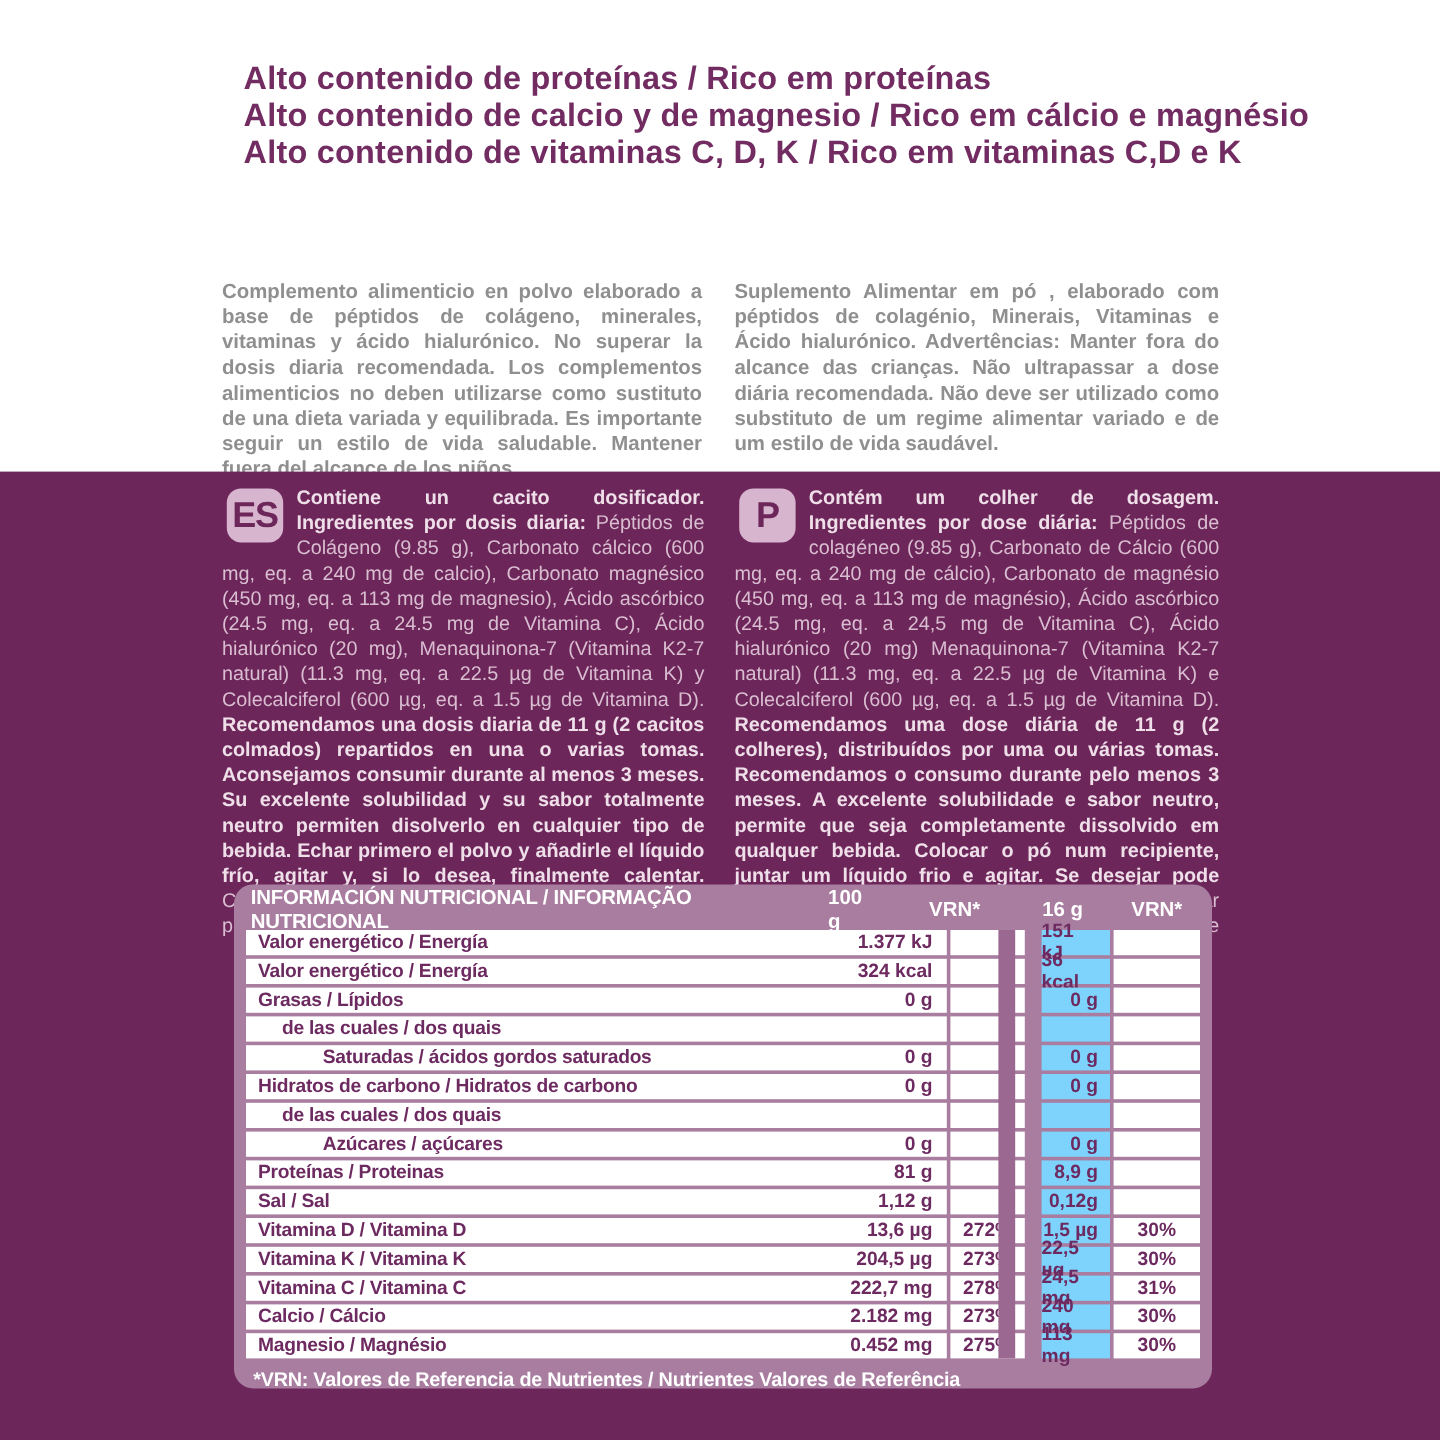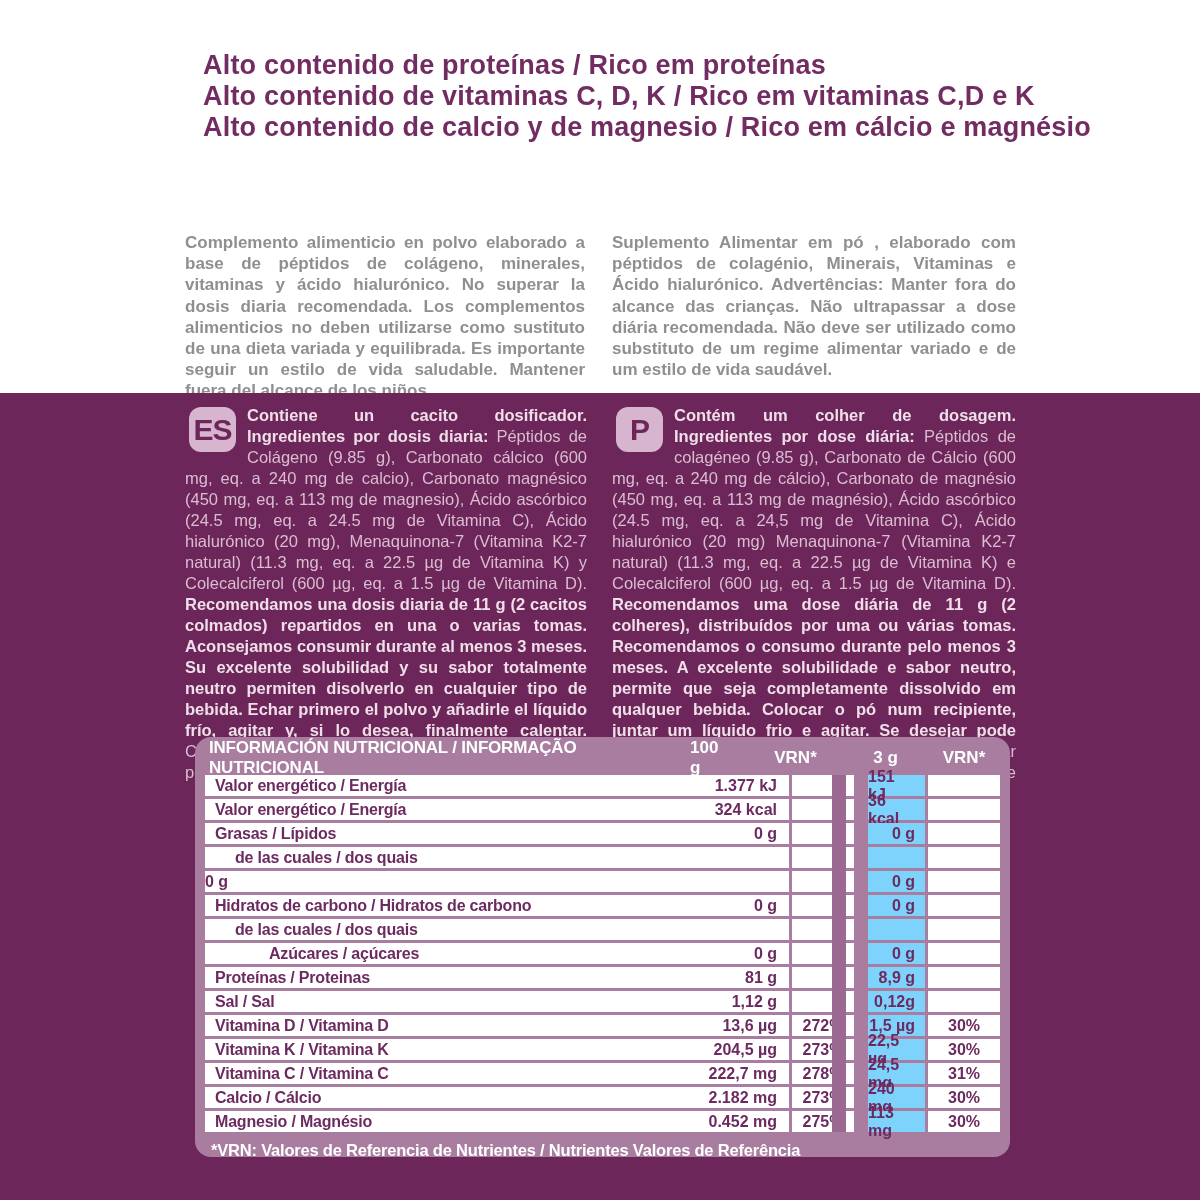--- a/index.html
+++ b/index.html
@@ -63,22 +63,22 @@
   .cc{width:57px;background:#7dd3fc;display:flex;align-items:center;justify-content:flex-end;padding-right:10px;box-sizing:border-box;}
   .cd{width:72px;background:#ffffff;margin-left:3px;display:flex;align-items:center;justify-content:center;}
   .strip{position:absolute;top:0;bottom:0;right:154px;width:14px;background:#9a6890;z-index:2;pointer-events:none;}
   .footnote{margin-top:9px;color:#ffffff;font-weight:bold;font-size:16.5px;padding-left:6px;letter-spacing:-0.2px;}
 </style>
 </head>
 <body>
 
 <div class="claims">
   <div>Alto contenido de proteínas / Rico em proteínas</div>
+  <div>Alto contenido de calcio y de magnesio / Rico em cálcio e magnésio</div>
   <div>Alto contenido de vitaminas C, D, K / Rico em vitaminas C,D e K</div>
-  <div>Alto contenido de calcio y de magnesio / Rico em cálcio e magnésio</div>
 </div>
 
 <div class="notice es">Complemento alimenticio en polvo elaborado a base de péptidos de colágeno, minerales, vitaminas y ácido hialurónico. No superar la dosis diaria recomendada. Los complementos alimenticios no deben utilizarse como sustituto de una dieta variada y equilibrada. Es importante seguir un estilo de vida saludable. Mantener fuera del alcance de los niños.</div>
 <div class="notice pt">Suplemento Alimentar em pó , elaborado com péptidos de colagénio, Minerais, Vitaminas e Ácido hialurónico. Advertências: Manter fora do alcance das crianças. Não ultrapassar a dose diária recomendada. Não deve ser utilizado como substituto de um regime alimentar variado e de um estilo de vida saudável.</div>
 
 <div class="purple">
 
   <div class="ing es">
     <span class="badge">ES</span><b>Contiene un cacito dosificador. Ingredientes por dosis diaria: </b><span>Péptidos de Colágeno (9.85 g), Carbonato cálcico (600 mg, eq. a 240 mg de calcio), Carbonato magnésico (450 mg, eq. a 113 mg de magnesio), Ácido ascórbico (24.5 mg, eq. a 24.5 mg de Vitamina C), Ácido hialurónico (20 mg), Menaquinona-7 (Vitamina K2-7 natural) (11.3 mg, eq. a 22.5 µg de Vitamina K) y Colecalciferol (600 µg, eq. a 1.5 µg de Vitamina D). </span><b>Recomendamos una dosis diaria de 11 g (2 cacitos colmados) repartidos en una o varias tomas. Aconsejamos consumir durante al menos 3 meses. Su excelente solubilidad y su sabor totalmente neutro permiten disolverlo en cualquier tipo de bebida. Echar primero el polvo y añadirle el líquido frío, agitar y, si lo desea, finalmente calentar. </b><span>Conservar en lugar fresco y seco. Consumir preferentemente antes del: ver la base del bote.</span>
   </div>
@@ -88,21 +88,21 @@
   </div>
 
   <div class="panel">
     <div class="hrow">
       <div class="ha">
         <span class="htitle">INFORMACIÓN NUTRICIONAL / INFORMAÇÃO NUTRICIONAL</span>
         <span class="hv">100 g</span>
       </div>
       <div class="hb">VRN*</div>
       <div class="hsp"></div>
-      <div class="hc">3 g</div>
+      <div class="hc">16 g</div>
       <div class="hd">VRN*</div>
     </div>
 
     <div class="rows">
       <div class="strip"></div>
 
   <div class="row">
     <div class="ca">
       <span class="lab" style="padding-left: 10px;">Valor energético / Energía</span>
       <span class="val">1.377 kJ</span>
@@ -141,20 +141,21 @@
       <span class="val"></span>
     </div>
     <div class="cb"></div>
     <div class="sp"></div>
     <div class="cc"></div>
     <div class="cd"></div>
   </div>
 
   <div class="row">
     <div class="ca">
+      <span class="lab" style="padding-left: 64px;">Saturadas / ácidos gordos saturados</span>
       <span class="val">0 g</span>
     </div>
     <div class="cb"></div>
     <div class="sp"></div>
     <div class="cc">0 g</div>
     <div class="cd"></div>
   </div>
 
   <div class="row">
     <div class="ca">

